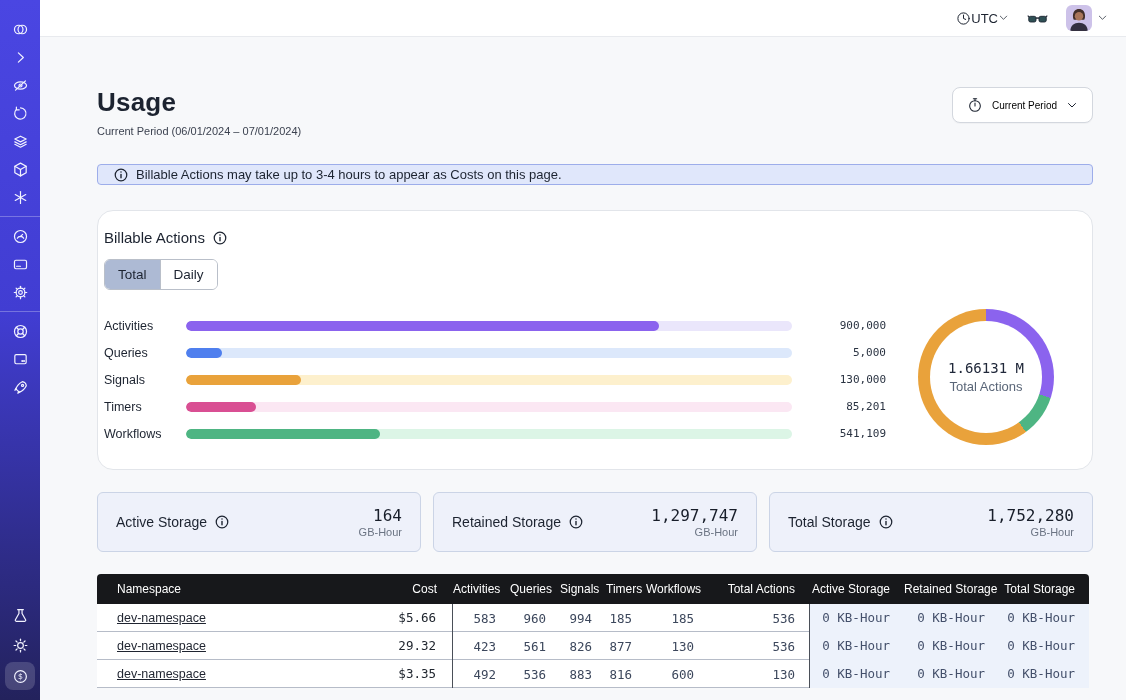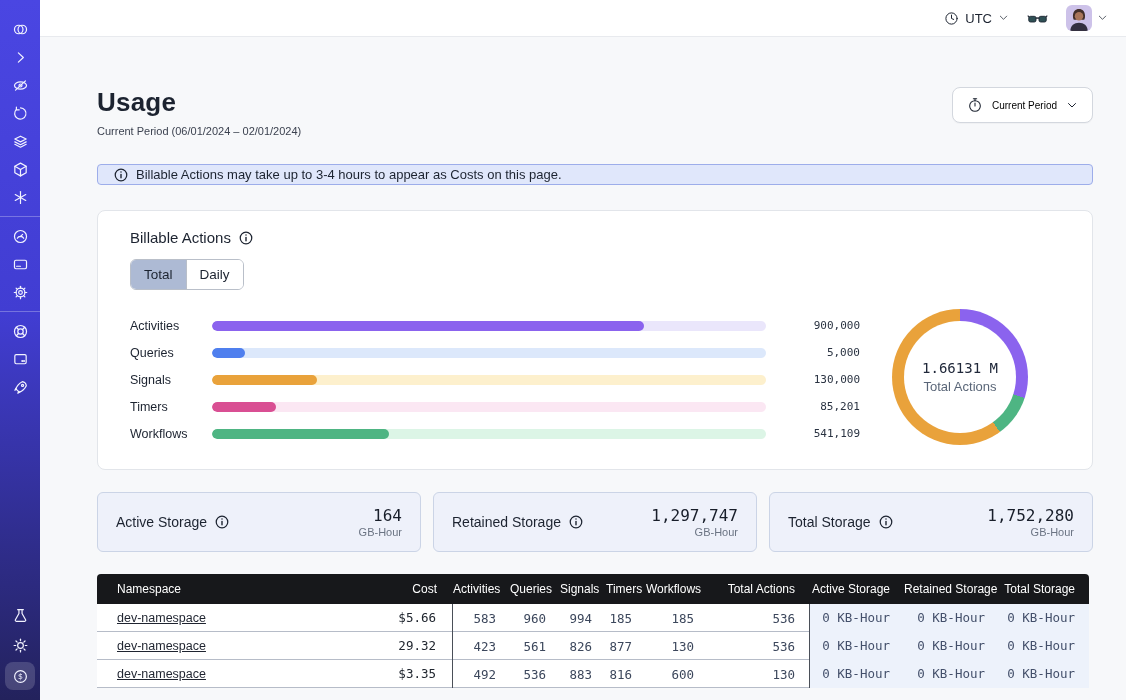--- a/index.html
+++ b/index.html
@@ -14,41 +14,41 @@
   .side-icon { width:28px; height:26px; display:flex; align-items:center; justify-content:center; color:#f2f3ff; cursor:pointer; flex:0 0 auto; }
   .side-icon svg { width:17px; height:17px; stroke:currentColor; fill:none; stroke-width:1.7; stroke-linecap:round; stroke-linejoin:round; }
   .side-group { display:flex; flex-direction:column; align-items:center; gap:2px; width:100%; padding:6px 0; }
   .side-group + .side-group { border-top:1px solid rgba(255,255,255,.28); }
   .side-bottom { margin-top:auto; display:flex; flex-direction:column; align-items:center; gap:4px; }
   .side-icon.boxed { background:rgba(255,255,255,.16); border-radius:8px; width:30px; height:28px; }
 
   
   .main { margin-left:40px; height:700px; display:flex; flex-direction:column; }
   .topbar { height:37px; background:#fff; border-bottom:1px solid #e8eaee; display:flex; align-items:center; justify-content:flex-end; gap:18px; padding:0 18px; flex:0 0 auto; }
-  .tz { display:flex; align-items:center; gap:6px; font-size:13px; cursor:pointer; }
+  .tz { display:flex; align-items:center; font-size:13px; cursor:pointer; }
   .tz svg, .chev svg { stroke:#1c2330; fill:none; stroke-width:1.6; stroke-linecap:round; stroke-linejoin:round; }
   .glasses { cursor:pointer; display:flex; }
   .avatar-wrap { display:flex; align-items:center; gap:5px; cursor:pointer; }
   .avatar { width:26px; height:26px; border-radius:6px; overflow:hidden; display:block; }
 
   
   .content { flex:1; overflow:hidden; padding:0 33px 0 57px; }
   .title-row { margin-top:50px; display:flex; justify-content:space-between; align-items:flex-start; }
   .page-title { font-size:26px; font-weight:600; letter-spacing:.2px; }
   .subtitle { margin-top:7px; font-size:11px; color:#3c4250; }
   .period-btn { display:flex; align-items:center; gap:9px; background:#fff; border:1px solid #d3d7de; border-radius:8px; padding:9px 14px; font-size:10px; cursor:pointer; box-shadow:0 1px 1px rgba(20,20,40,.03); }
   .period-btn svg { stroke:#1c2330; fill:none; stroke-width:1.6; stroke-linecap:round; }
 
   .banner { margin-top:27px; background:#e0e7fb; border:1px solid #9dadea; border-radius:4px; padding:2px 16px; font-size:13px; display:flex; align-items:center; gap:8px; }
   .info-i { width:14px; height:14px; flex:0 0 auto; }
   .info-i circle.o { fill:none; stroke:#1c2330; stroke-width:1.4; }
   .info-i line { stroke:#1c2330; stroke-width:1.6; stroke-linecap:round; }
   .info-i circle.d { fill:#1c2330; }
 
-  .card { margin-top:25px; background:#fff; border:1px solid #e2e5ea; border-radius:8px; padding:18px 32px 22px; }
+  .card { margin-top:25px; background:#fff; border:1px solid #e2e5ea; border-radius:16px; padding:18px 6px 22px; }
   .card-title { display:flex; align-items:center; gap:8px; font-size:15px; }
   .tabs { margin-top:13px; display:inline-flex; border:1px solid #b9bfc9; border-radius:6px; overflow:hidden; background:#fff; }
   .tab { padding:7px 13px; font-size:13.5px; cursor:pointer; background:#fff; }
   .tab.active { background:#adbad4; }
   .tab + .tab { border-left:1px solid #b9bfc9; }
 
   .chart-area { display:flex; margin-top:16px; }
   .bars { flex:1; padding-top:6px; }
   .bar-row { display:grid; grid-template-columns:82px 1fr 78px; align-items:center; height:27px; }
   .bar-label { font-size:12.5px; color:#1c2330; }
@@ -256,21 +256,21 @@
             <polyline points="5,9 12,16 19,9"></polyline>
           </svg></span>
     </span>
   </header>
 
   <div class="content">
 
     <div class="title-row">
       <div>
         <h1 class="page-title">Usage</h1>
-        <div class="subtitle">Current Period (06/01/2024 – 02/01/2024)</div>
+        <div class="subtitle">Current Period (06/01/2024 – 07/01/2024)</div>
       </div>
       <button class="period-btn">
         <svg width="16" height="16" viewBox="0 0 24 24">
             <circle cx="12" cy="13.5" r="8"></circle>
             <line x1="12" y1="13.5" x2="12" y2="9"></line>
             <line x1="9.5" y1="2.5" x2="14.5" y2="2.5"></line>
             <line x1="12" y1="2.5" x2="12" y2="5.5"></line>
           </svg>
         <span>Current Period</span>
         <svg width="12" height="12" viewBox="0 0 24 24" style="stroke:#1c2330;fill:none;stroke-width:2">

